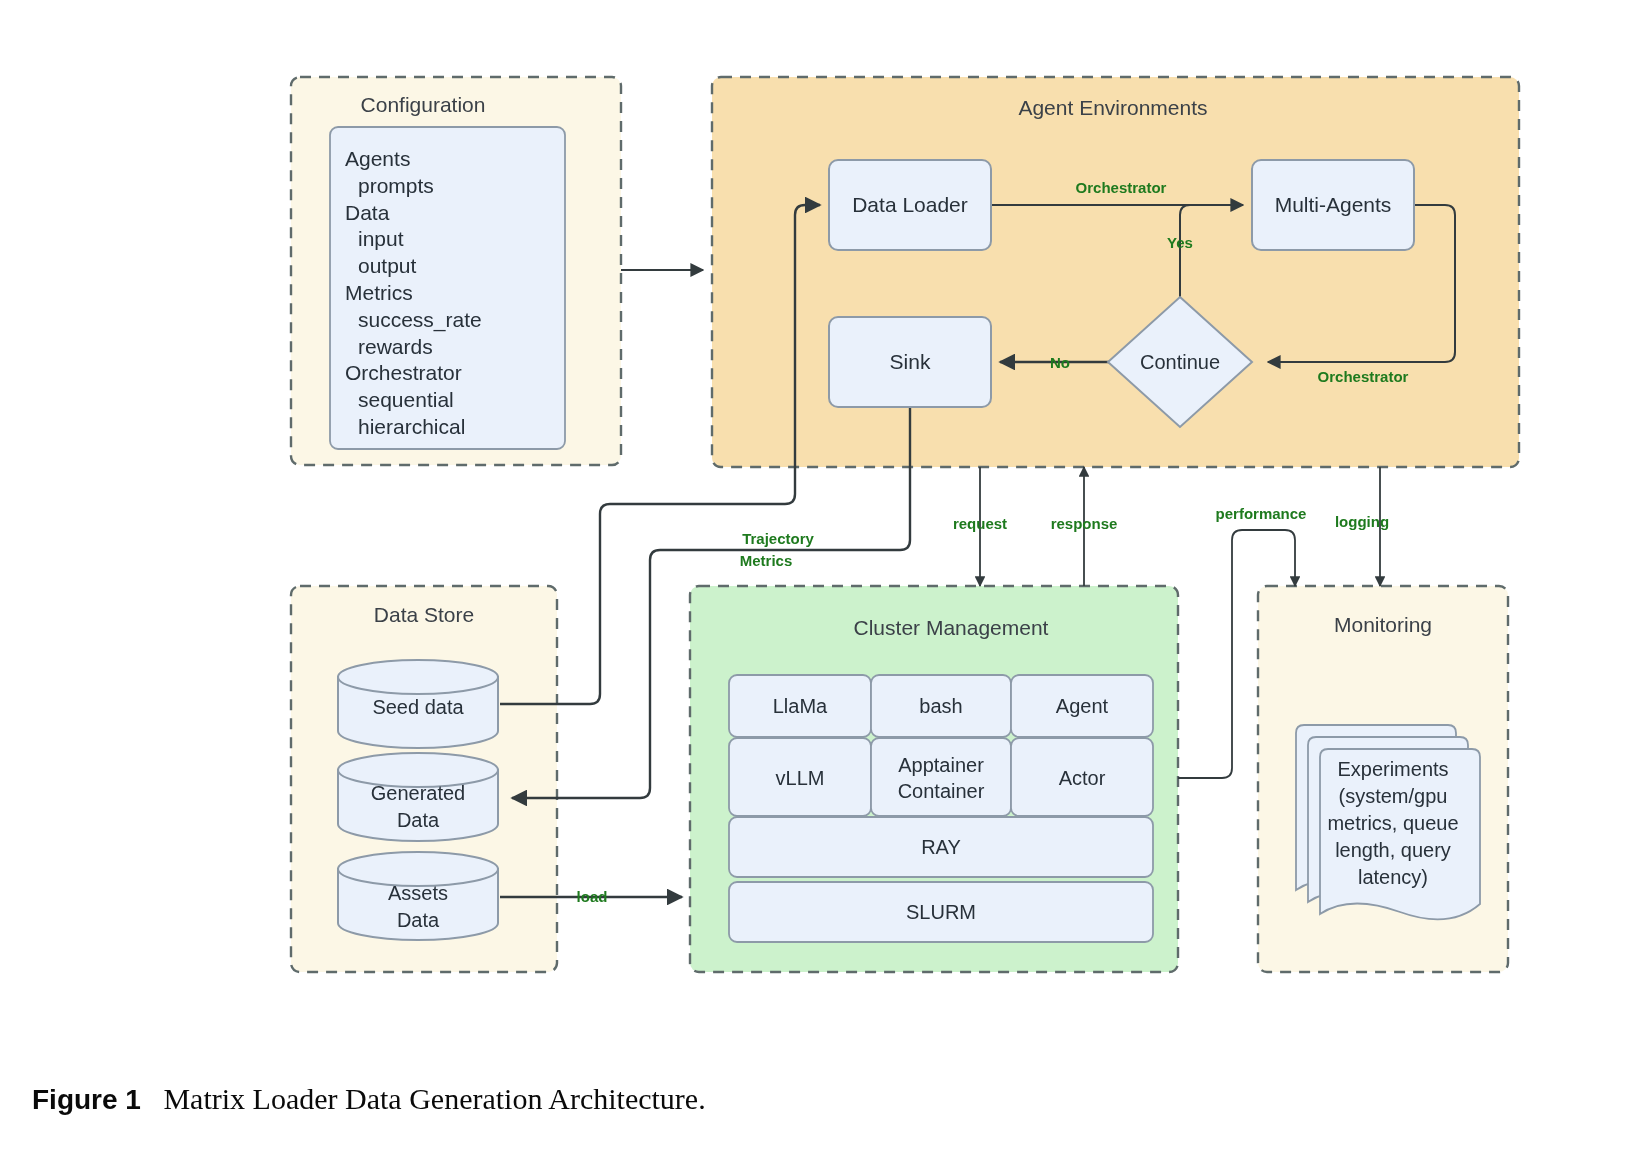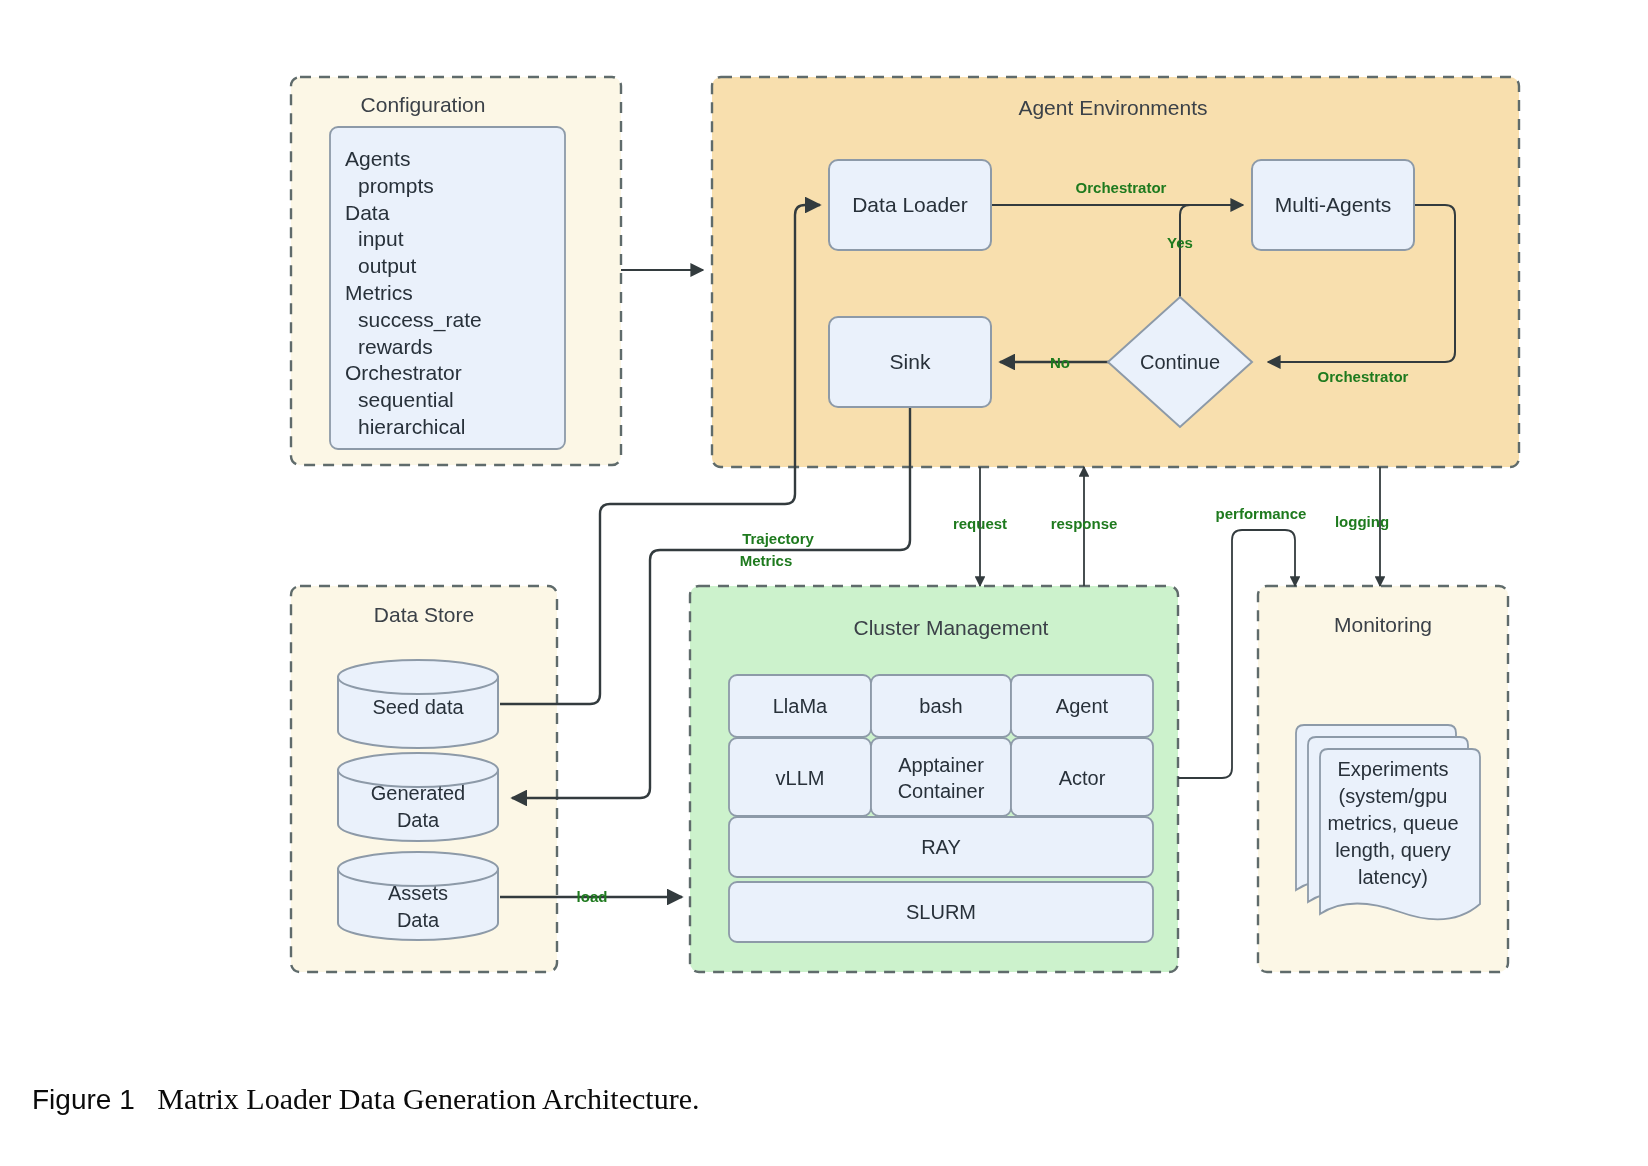--- a/index.html
+++ b/index.html
@@ -20,21 +20,21 @@
   .cfg-text{font-size:21px;fill:#28313a;}
 
   .caption{
     position:absolute;
     left:32px;top:1082px;
     font-family:"Liberation Serif", serif;
     font-size:30px;
     color:#0a0a0a;
     white-space:nowrap;
   }
-  .caption b{font-family:"Liberation Sans", sans-serif;font-weight:normal;font-size:28px;}
+  .caption b{font-family:"Liberation Sans", sans-serif;font-weight:bold;font-size:28px;}
   .caption .cap-txt{font-family:"Liberation Serif", serif;}
 </style>
 </head>
 <body>
 
 <div id="stage">
 
   <svg class="diagram" viewBox="0 0 1648 1166">
     <defs>
       <marker id="arrow" viewBox="0 0 10 10" refX="9" refY="5" markerWidth="7" markerHeight="7" orient="auto-start-reverse">

